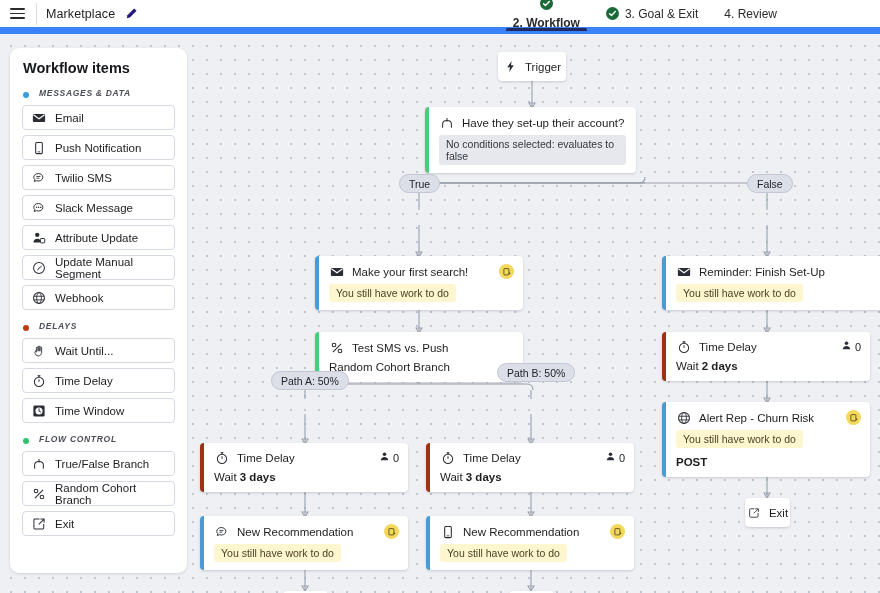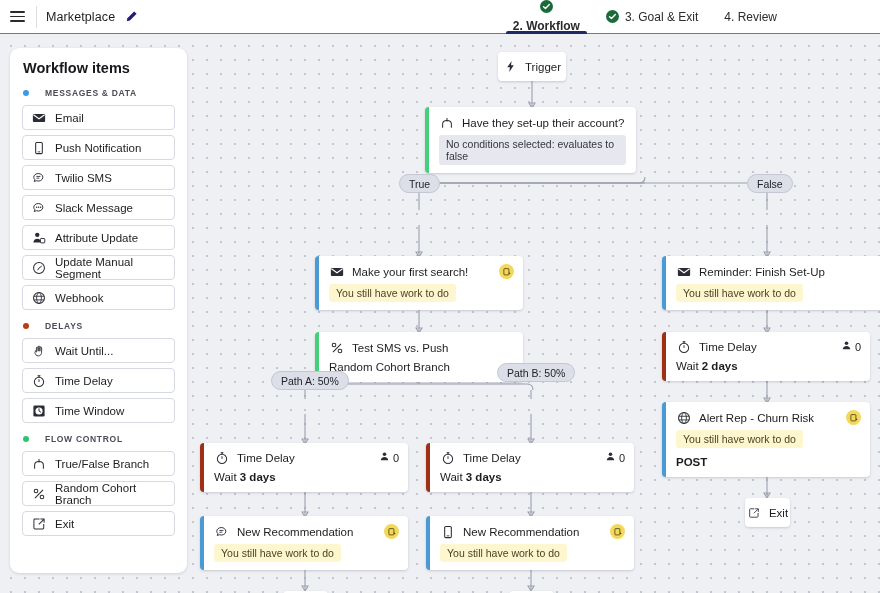--- a/index.html
+++ b/index.html
@@ -10,21 +10,21 @@
     background: #ffffff;
     overflow: hidden;
     color: #1d1d1f;
   }
 
   
   .topbar {
     position: absolute; top: 0; left: 0;
     width: 880px; height: 34px;
     background: #ffffff;
-    border-bottom: 1px solid #3b82f6;
+    border-bottom: 7px solid #3b82f6;
     display: flex; align-items: center;
     z-index: 30;
   }
   .hamburger {
     width: 34px; height: 34px;
     display: flex; flex-direction: column; align-items: center; justify-content: center;
     gap: 3px; cursor: pointer;
   }
   .hamburger span { display: block; width: 15px; height: 1.6px; background: #2b2b2f; border-radius: 1px; }
   .topdiv { width: 1px; height: 22px; background: #dcdde1; margin: 0 9px 0 2px; }
@@ -66,21 +66,21 @@
     position: absolute; top: 14px; left: 10px;
     width: 177px; height: 525px;
     background: #ffffff;
     border-radius: 9px;
     box-shadow: 0 1px 3px rgba(20,25,40,.14);
     padding: 12px 12px 0 12px;
     z-index: 20;
     overflow: hidden;
   }
   .sb-title { font-size: 14.5px; font-weight: bold; color: #17181c; margin: 0 0 12px 1px; }
-  .sb-group { display: flex; align-items: center; gap: 16px; margin: 0 0 7px 1px; }
+  .sb-group { display: flex; align-items: flex-end; gap: 10px; margin: 0 0 7px 1px; font-style: italic; }
   .sb-dot { width: 6px; height: 6px; border-radius: 50%; flex: 0 0 auto; }
   .sb-group-label {
     font-size: 8.5px; font-weight: bold; letter-spacing: .7px;
     color: #4b4d57; text-transform: uppercase;
   }
   .sb-item {
     display: flex; align-items: center; gap: 9px;
     height: 25px; margin-bottom: 5px;
     border: 1px solid #d7d9e0; border-radius: 4px;
     background: #fff; padding: 0 9px;

